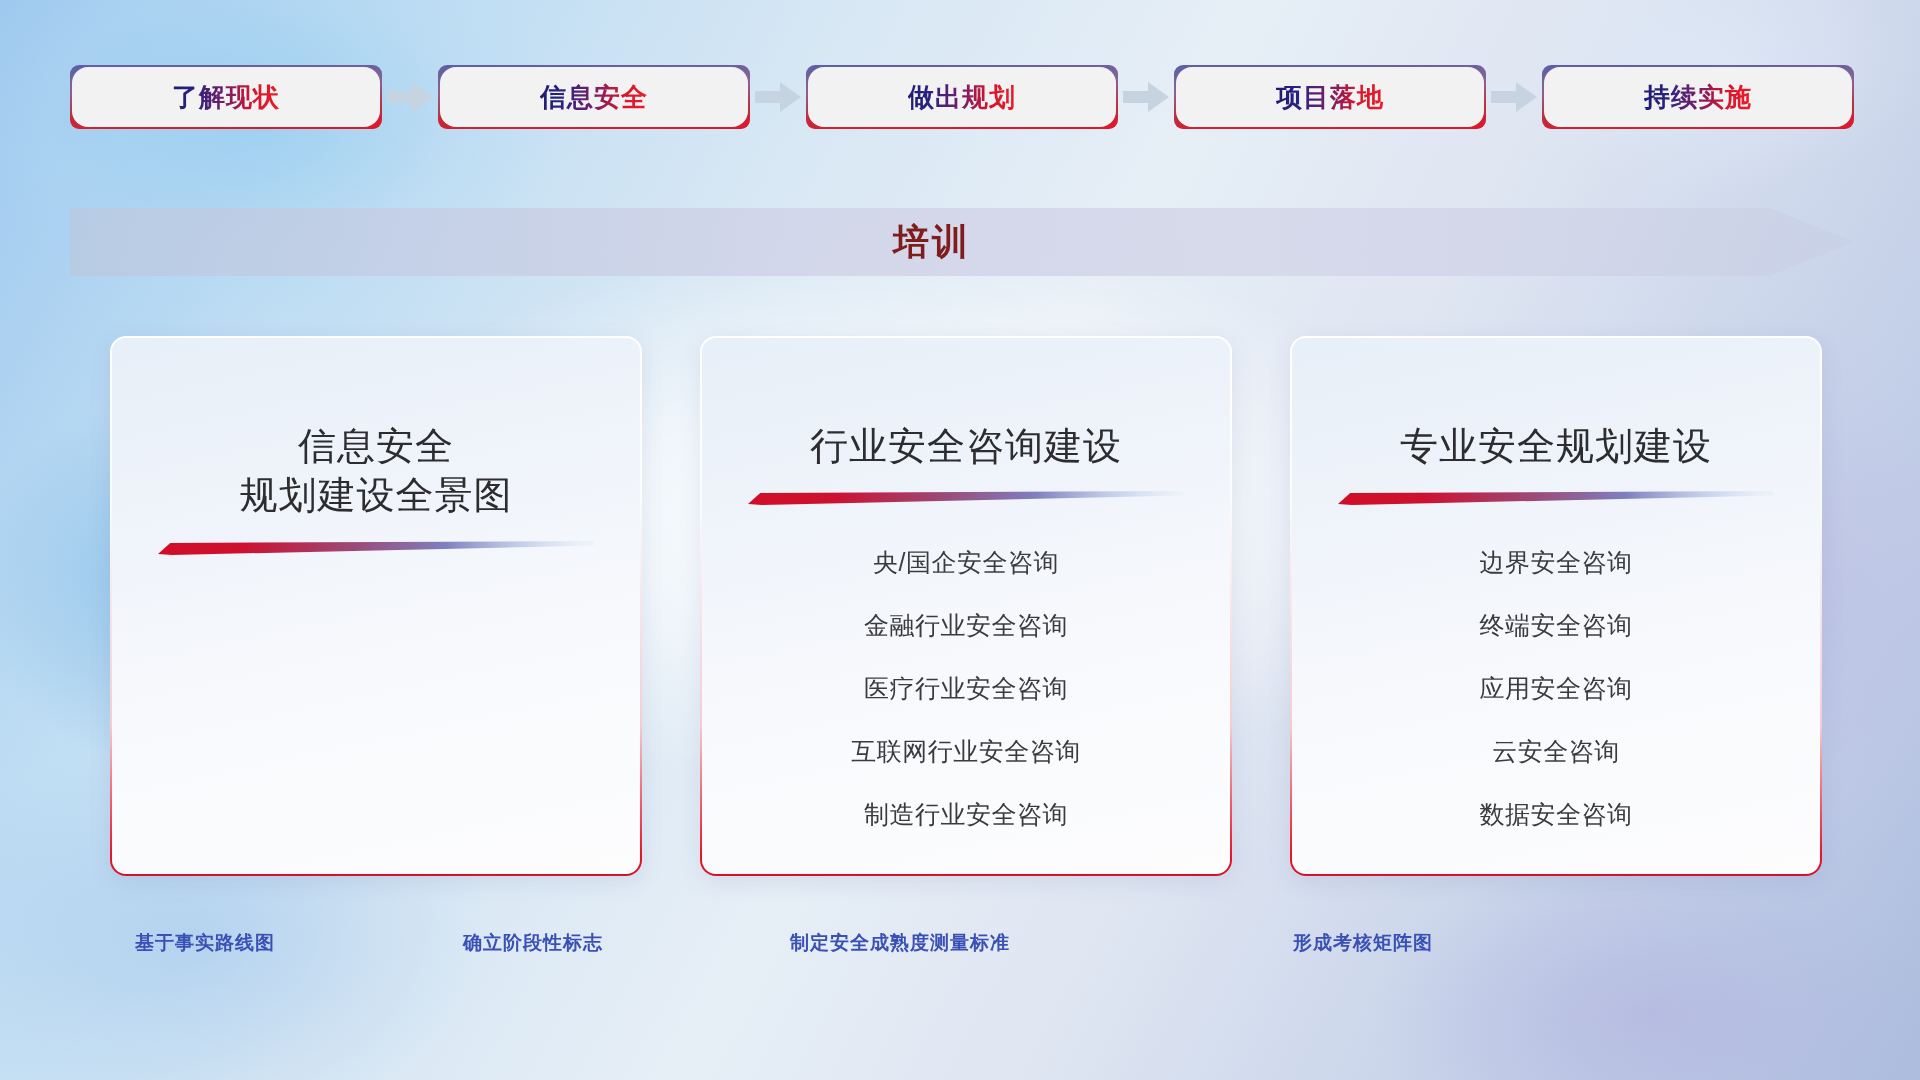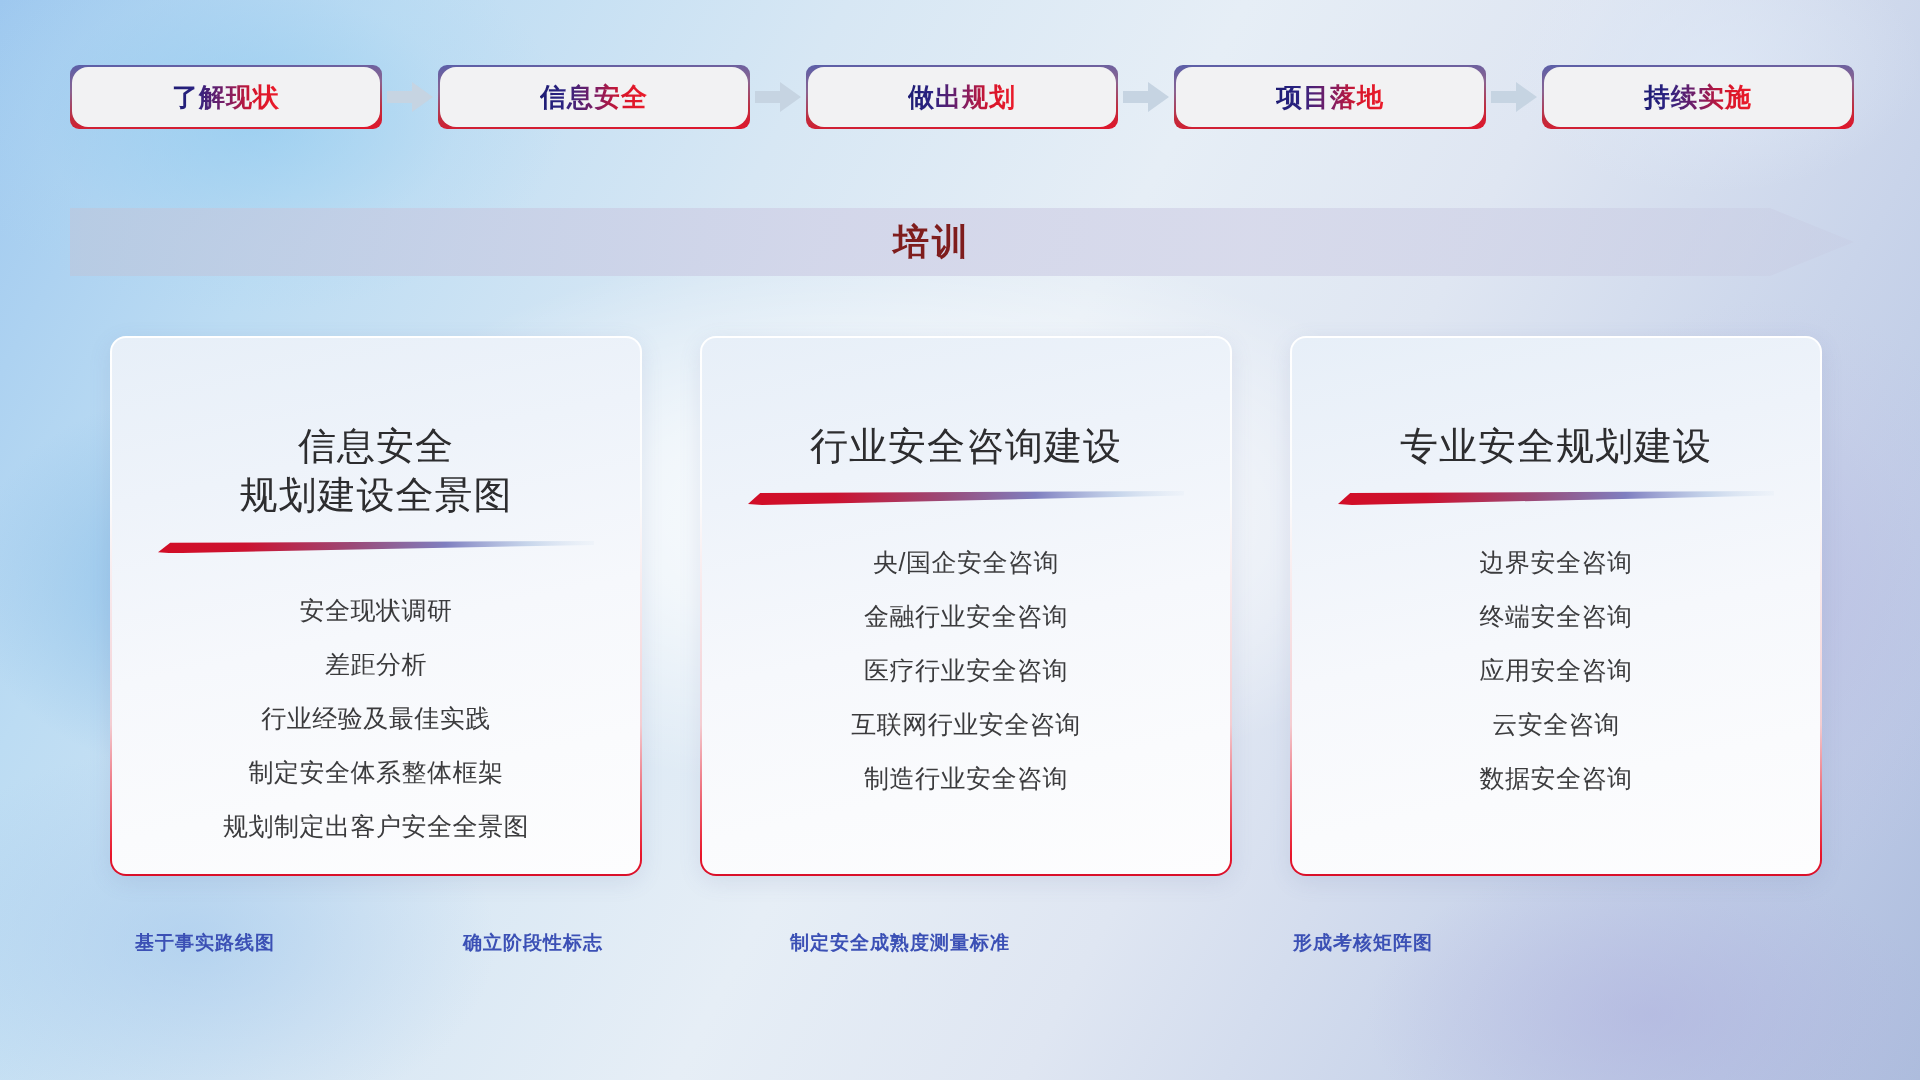--- a/index.html
+++ b/index.html
@@ -117,21 +117,21 @@
     line-height:1.30;text-align:center;letter-spacing:1px;
     white-space:pre-line;
     margin-top:44px;
   }
   .card-divider{
     width:calc(100% - 44px);height:14px;margin-top:20px;margin-bottom:8px;
     position:relative;
   }
   .card-divider svg{display:block;width:100%;height:100%;}
   .card-list{
-    margin-top:24px;display:flex;flex-direction:column;align-items:center;gap:3px;
+    margin-top:24px;display:flex;flex-direction:column;align-items:center;gap:12px;
     width:100%;
   }
   .card-list-item{
     font-size:25px;color:#3b3b3d;line-height:51px;letter-spacing:.5px;
     white-space:nowrap;
   }
 
   
   #captions{position:absolute;left:0;top:930px;width:1920px;height:50px;}
   .caption{
@@ -247,27 +247,20 @@
                 <stop offset="0.20" stop-color="#cc1230"></stop>
                 <stop offset="0.45" stop-color="#9a4a78"></stop>
                 <stop offset="0.66" stop-color="#7f7fc0"></stop>
                 <stop offset="0.85" stop-color="#b9cbe6" stop-opacity="0.75"></stop>
                 <stop offset="1" stop-color="#dfe9f4" stop-opacity="0.25"></stop>
               </linearGradient>
             </defs>
             <path d="M0 13 L14 2 L500 0 L500 4.5 L16 14 Z" fill="url(#divGrad1)"></path>
           </svg>
         </div>
-        <div class="card-list">
-          <div class="card-list-item">安全现状调研</div>
-          <div class="card-list-item">差距分析</div>
-          <div class="card-list-item">行业经验及最佳实践</div>
-          <div class="card-list-item">制定安全体系整体框架</div>
-          <div class="card-list-item">规划制定出客户安全全景图</div>
-        </div>
       </div>
     </div>
 
     <div class="card">
       <div class="card-inner">
         <div class="card-title">行业安全咨询建设</div>
         <div class="card-divider">
           <svg viewBox="0 0 500 14" preserveAspectRatio="none">
             <defs>
               <linearGradient id="divGrad2" x1="0" y1="0" x2="1" y2="0">

